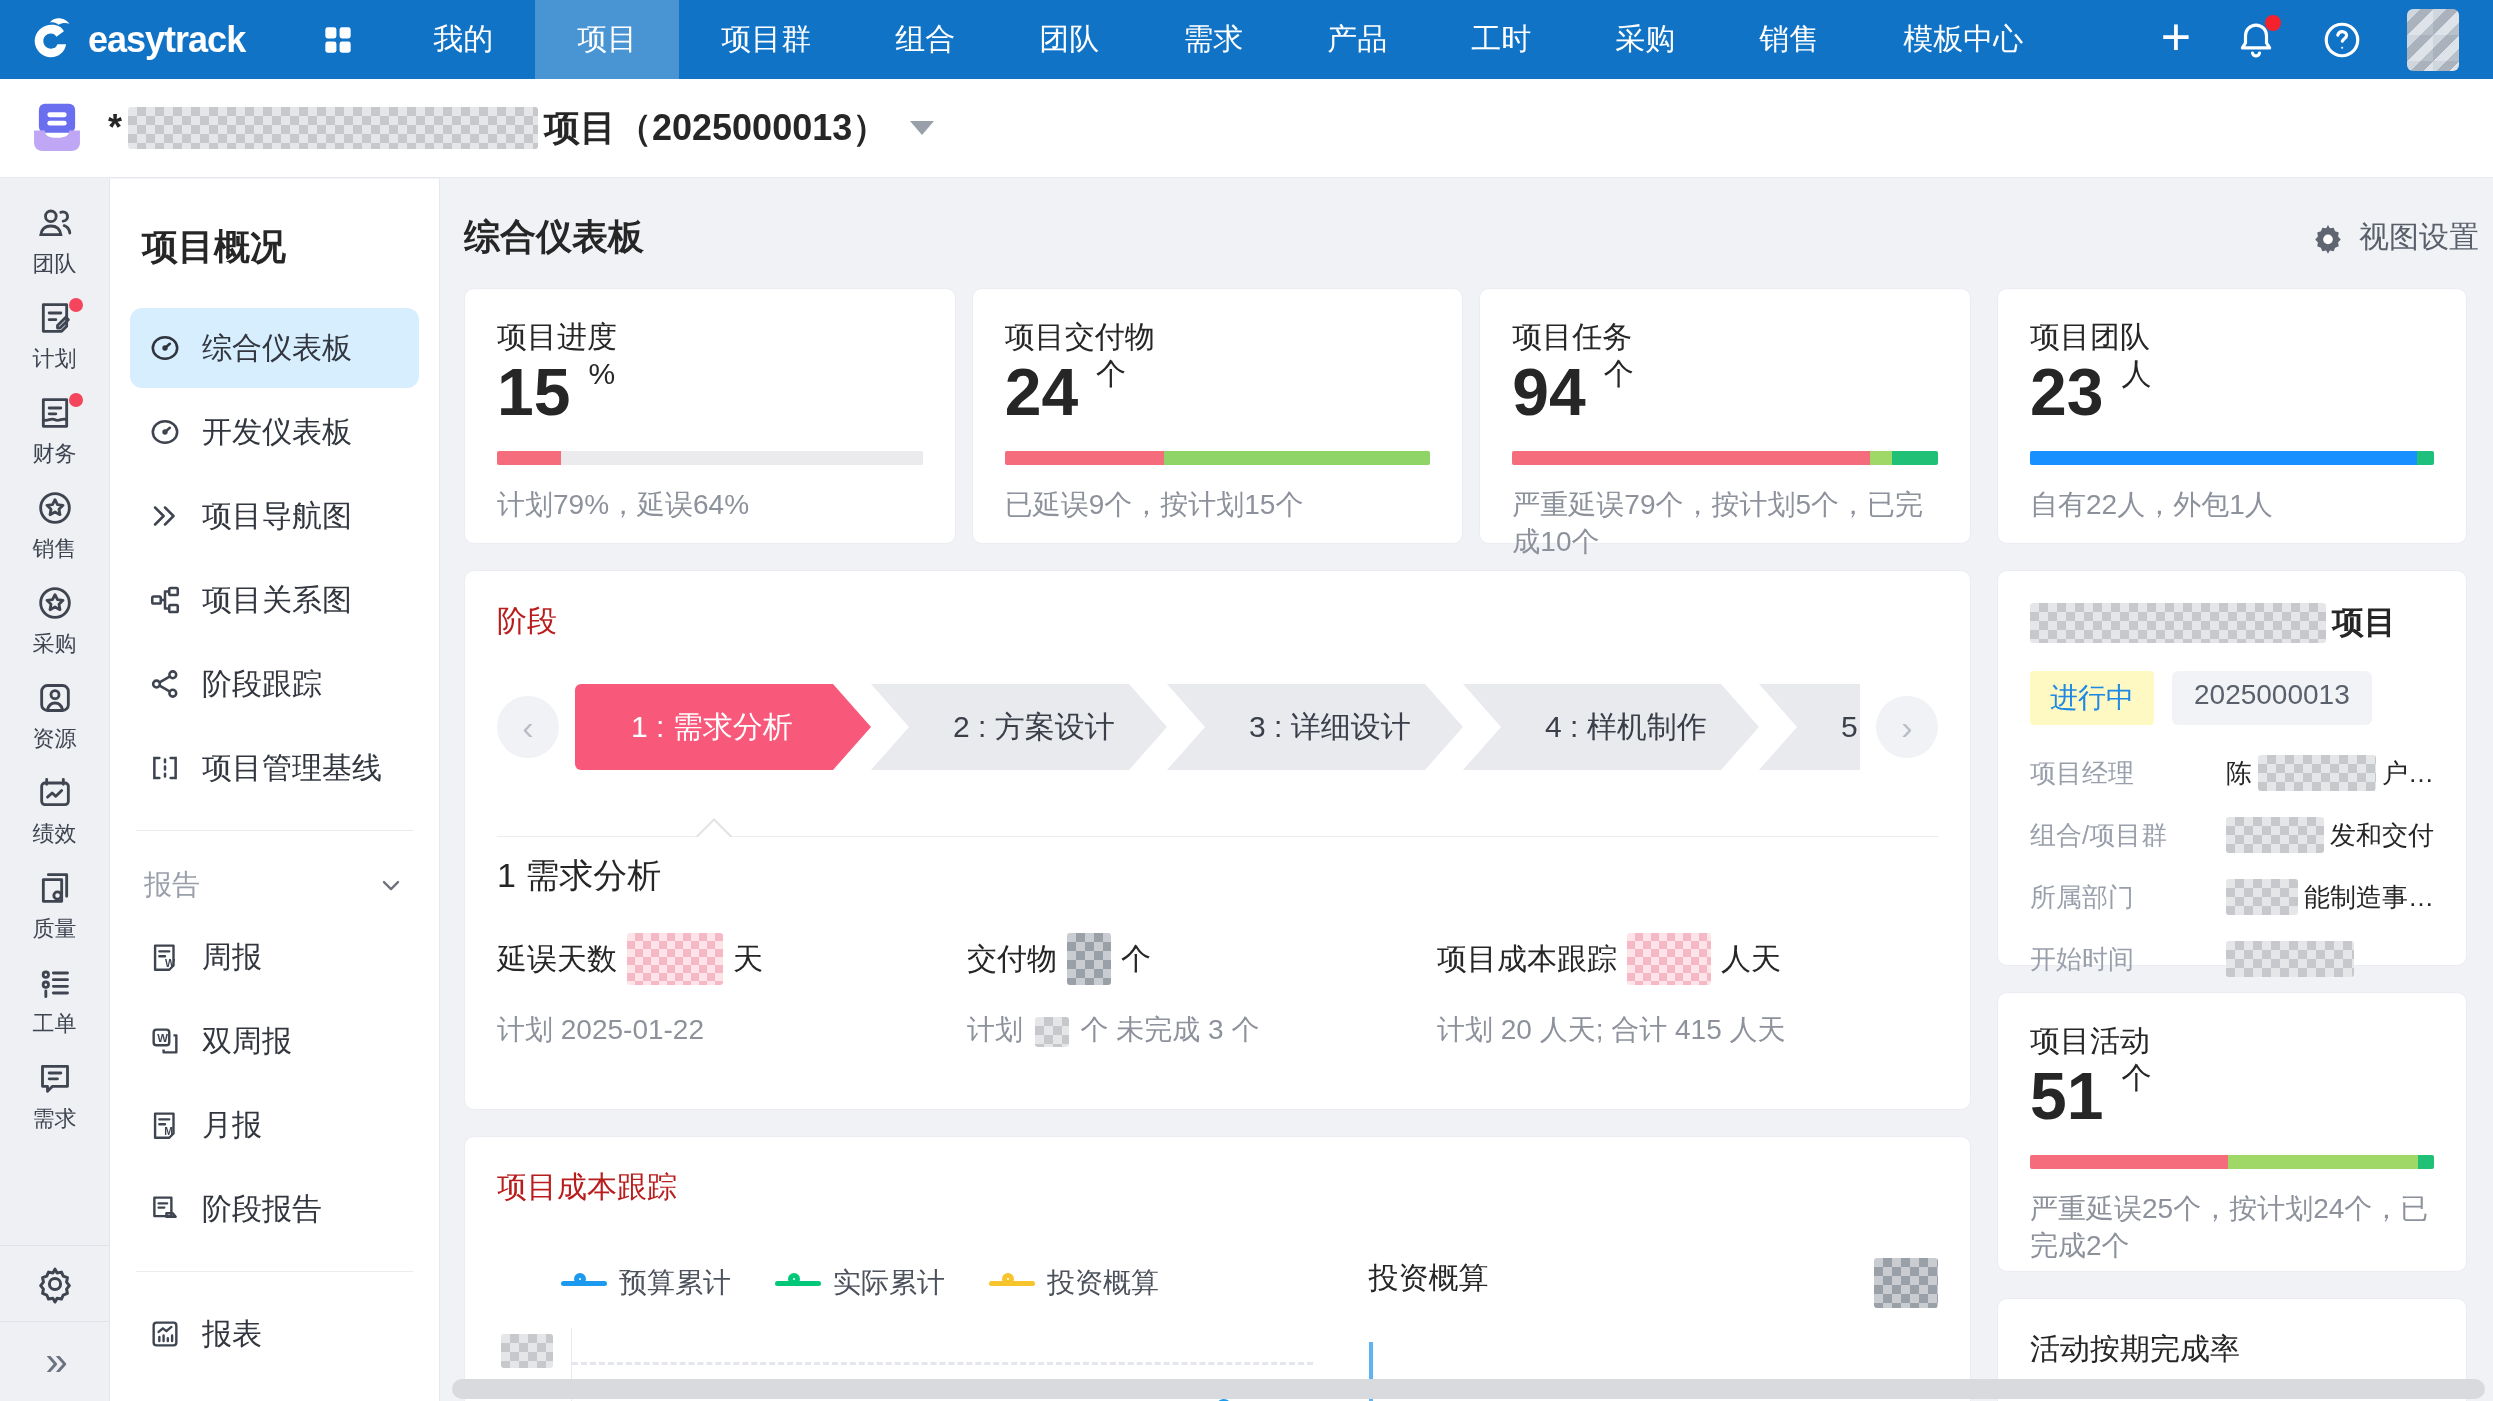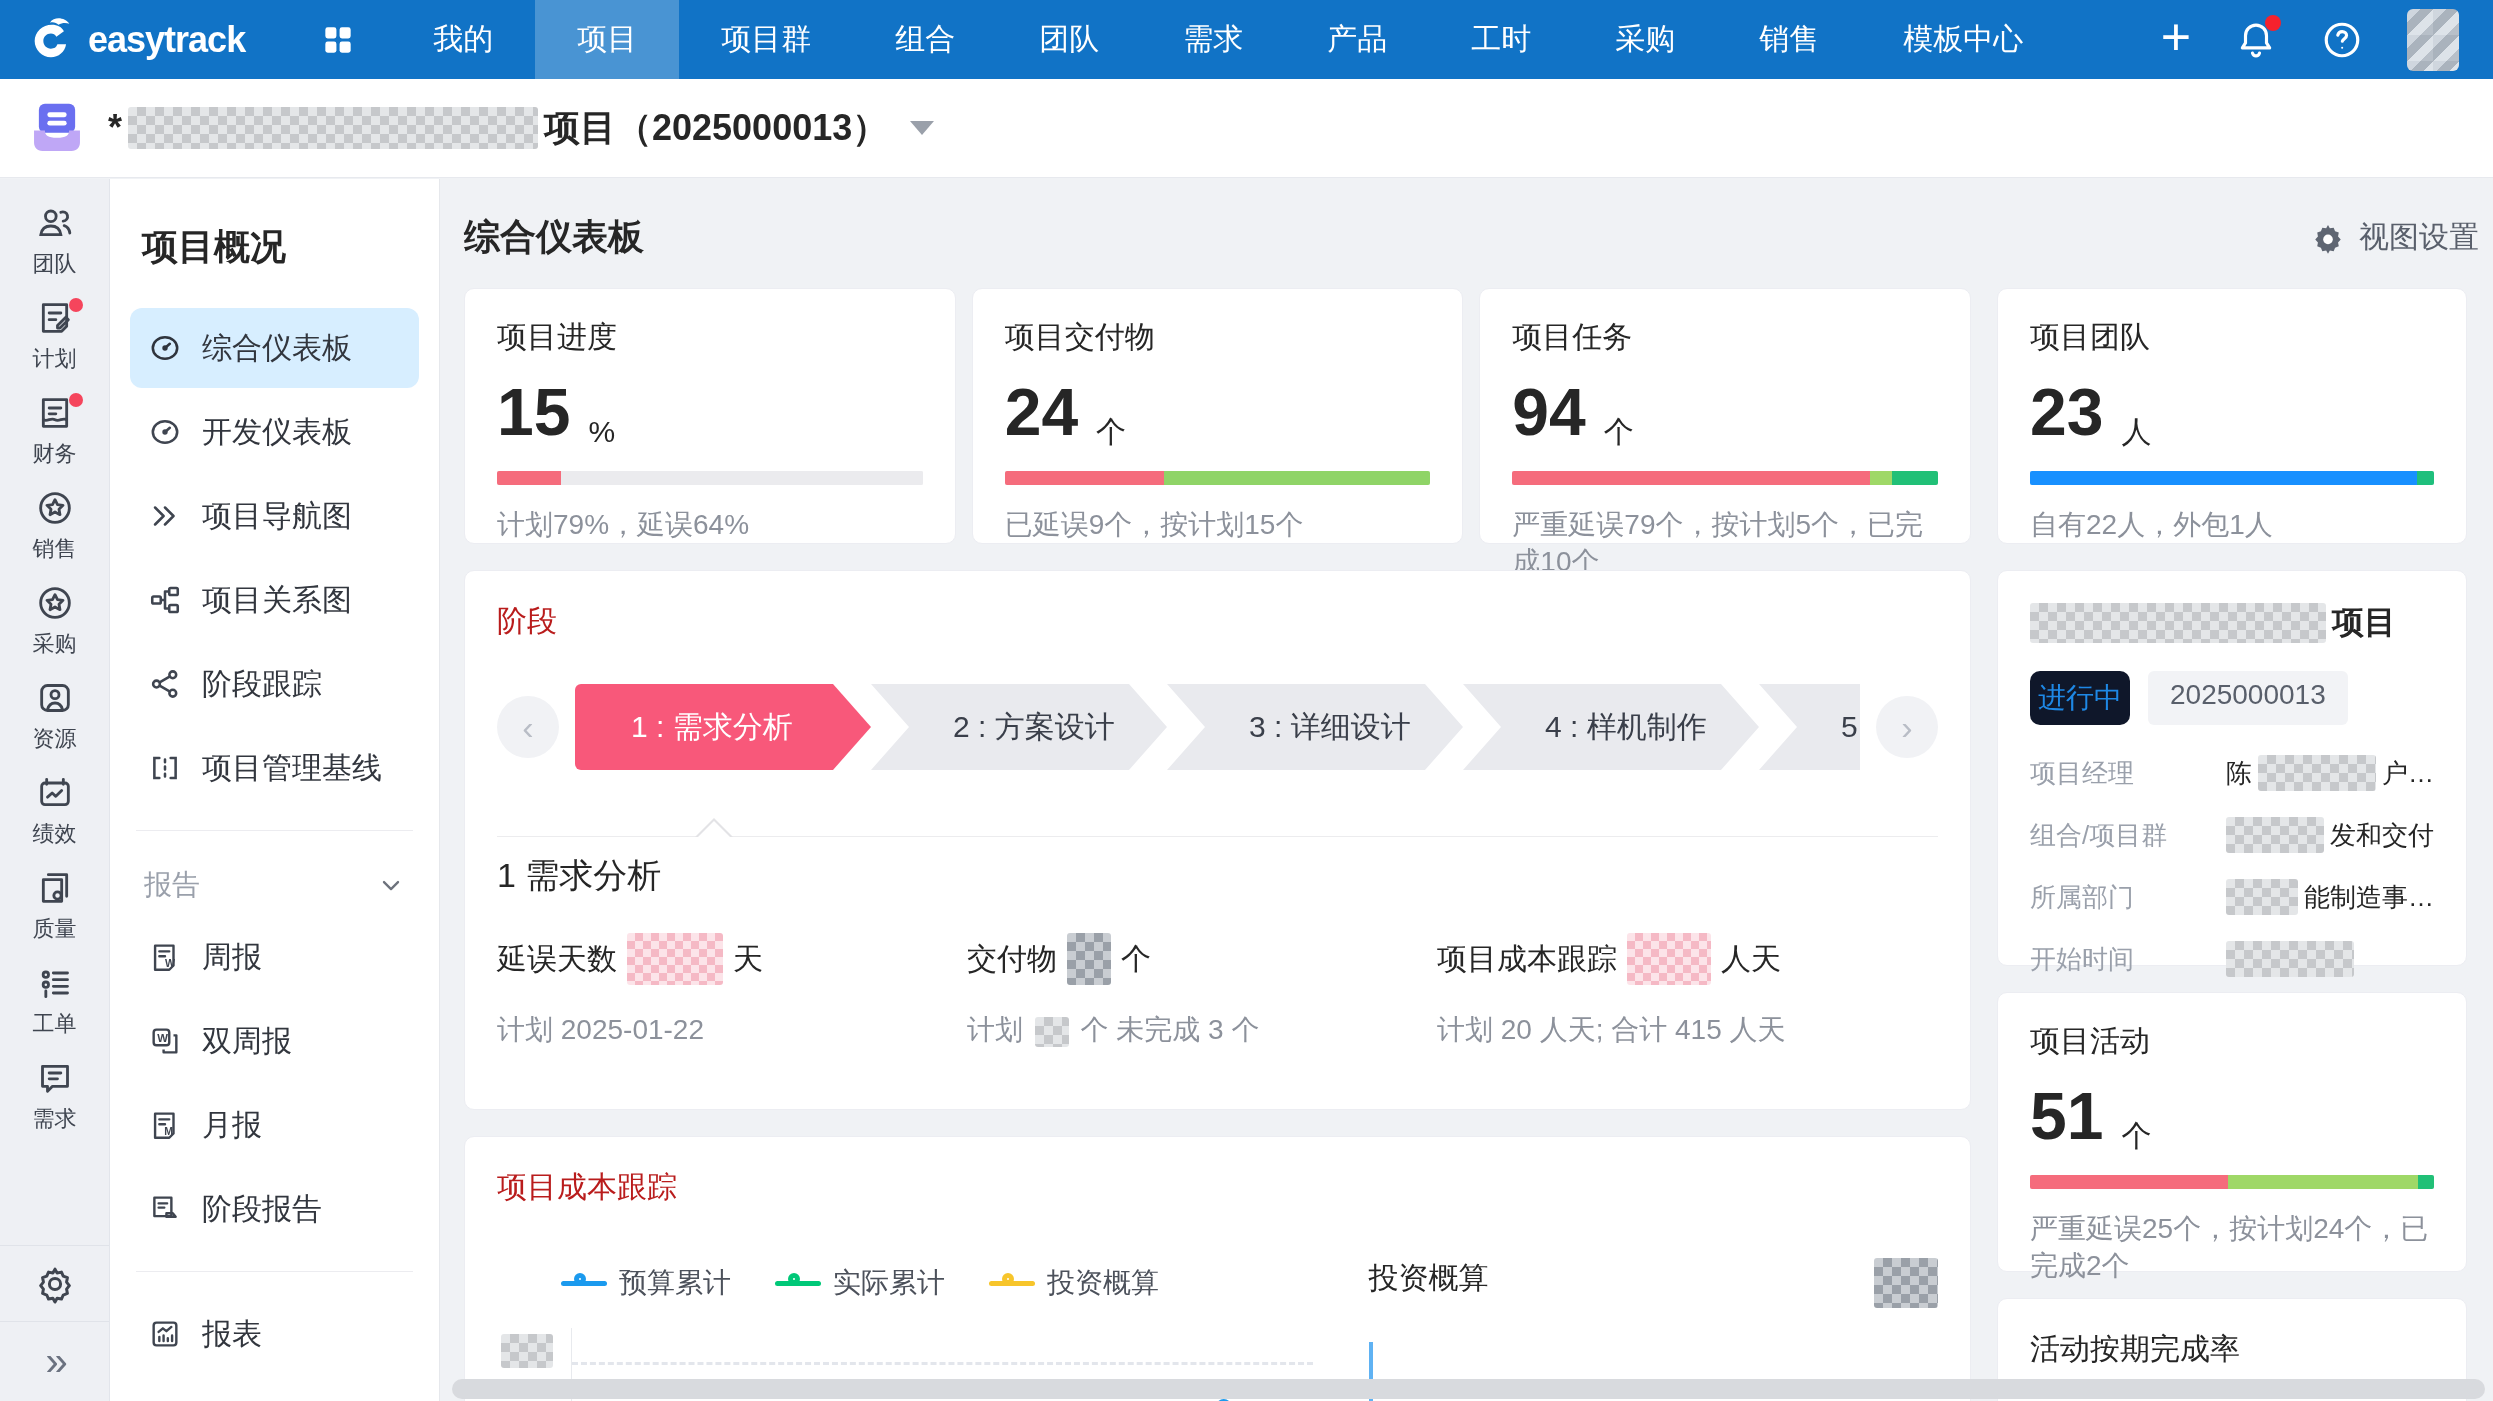--- a/index.html
+++ b/index.html
@@ -64,21 +64,21 @@
   .view-settings { display:flex; align-items:center; gap:14px; font-size:30px; color:#595f6b; cursor:pointer; margin-right:-12px; }
 
   .grid { display:flex; gap:26px; }
   .col-left { flex:1; display:flex; flex-direction:column; gap:26px; min-width:0; }
   .col-right { width:470px; flex:0 0 470px; display:flex; flex-direction:column; gap:26px; }
 
   .card { background:#fff; border:1px solid #ecedf2; border-radius:10px; }
   .stats-row { display:flex; gap:16px; }
   .stat-card { flex:1; height:256px; padding:28px 32px; }
   .stat-title { font-size:30px; color:#262626; }
-  .stat-num { margin-top:20px; font-size:66px; font-weight:bold; line-height:1.05; display:flex; align-items:flex-end; }
+  .stat-num { font-size:66px; font-weight:bold; line-height:1.05; display:flex; align-items:flex-start; }
   .stat-unit { font-size:30px; font-weight:normal; margin-left:18px; }
   .bar { margin-top:24px; height:14px; border-radius:2px; overflow:hidden; display:flex; background:#ebebee; }
   .seg { height:100%; }
   .stat-cap { margin-top:22px; font-size:28px; color:#8c919b; line-height:1.3; }
 
   
   .stage-card { height:540px; padding:30px 32px; }
   .card-title { font-size:30px; color:#b91c1c; }
   .stage-row { margin-top:42px; display:flex; align-items:center; gap:16px; }
   .stage-btn { width:62px; height:62px; border-radius:50%; background:#f1f2f5; color:#b9bdc6; font-size:34px;
@@ -123,21 +123,21 @@
   .gridline { position:absolute; left:0; right:0; border-top:3px dashed #e3e6ec; }
   .cost-right { flex:1; padding-left:46px; }
   .estimate-title-row { margin-top:50px; display:flex; justify-content:space-between; align-items:flex-start; }
   .estimate-title { font-size:30px; color:#262626; }
   .est-tick { margin-top:34px; width:4px; height:62px; background:#5fb2f3; }
 
   
   .info-card { height:396px; padding:30px 32px; }
   .info-title { font-size:32px; font-weight:bold; display:flex; align-items:center; gap:6px; }
   .badges { margin-top:26px; display:flex; gap:18px; }
-  .badge-status { background:#0f172a; color:#1e88e5; font-size:28px; padding:8px 8px; border-radius:10px; }
+  .badge-status { background:#fef9c3; color:#1e88e5; font-size:28px; padding:8px 20px; border-radius:4px; }
   .badge-code { background:#f2f3f6; color:#595f6b; font-size:28px; padding:8px 22px; border-radius:6px; }
   .info-rows { margin-top:30px; display:flex; flex-direction:column; gap:26px; }
   .info-row { display:flex; align-items:center; font-size:26px; }
   .info-label { width:196px; flex:0 0 196px; color:#9aa0ab; }
   .info-value { color:#262626; display:flex; align-items:center; gap:6px; white-space:nowrap; overflow:hidden; }
 
   .activity-card { height:280px; padding:28px 32px; }
   .completion-card { flex:1; padding:30px 32px; }
   .completion-num { margin-top:28px; font-size:66px; font-weight:bold; }
 

